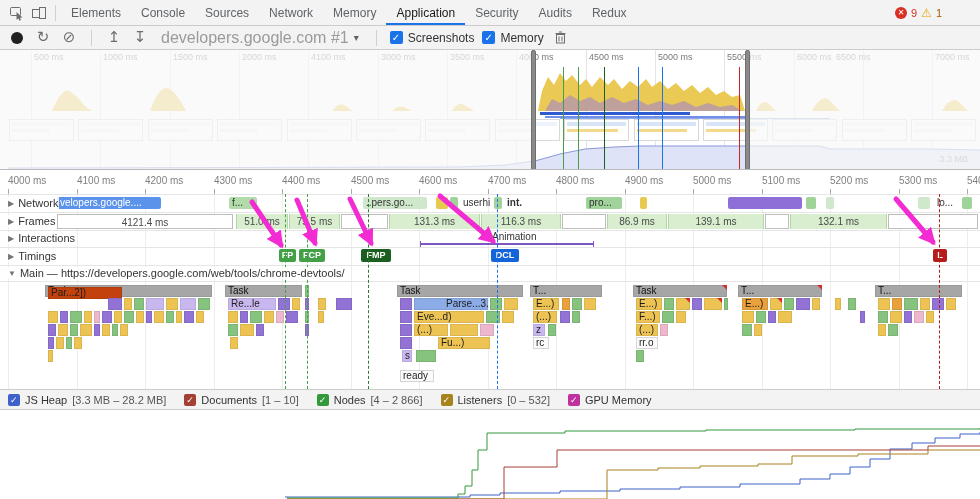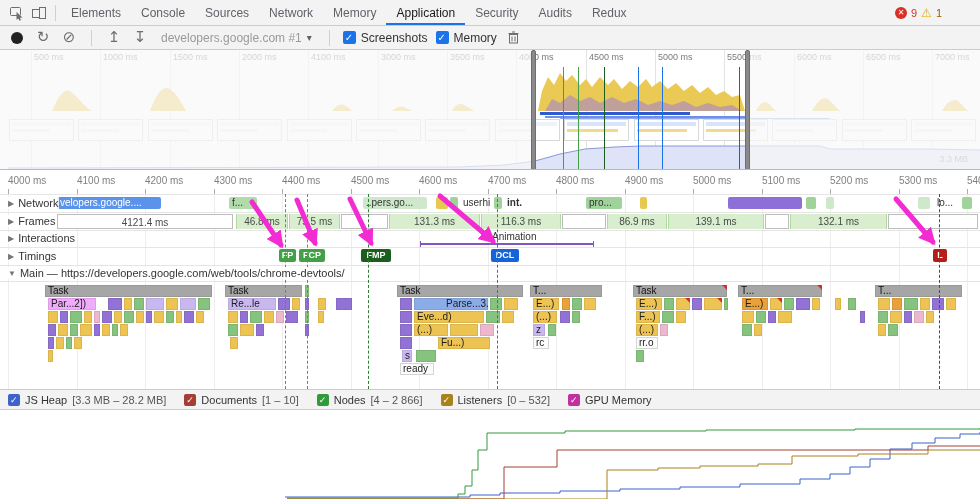--- a/index.html
+++ b/index.html
@@ -15,21 +15,21 @@
   .tb-right{margin-left:auto;display:flex;align-items:center;gap:4px;padding-right:38px}
   .errdot{width:12px;height:12px;border-radius:50%;background:#d93025;color:#fff;font-size:8px;display:flex;align-items:center;justify-content:center}
   .errcount{color:#d93025;font-size:11px}
   .warnicon{color:#e8a400;font-size:12px;font-family:"DejaVu Sans",sans-serif;line-height:1}
   .warncount{color:#a25b00;font-size:11px}
   
   .toolbar{height:24px;background:#f3f3f3;border-bottom:1px solid #ccc;display:flex;align-items:center;gap:8px;padding:0 8px}
   .icobtn{border:none;background:none;display:flex;align-items:center;justify-content:center;width:18px;height:18px;color:#6e6e6e;font-size:15px;font-family:"DejaVu Sans",sans-serif;cursor:pointer;line-height:1}
   .rec{width:12px;height:12px;border-radius:50%;background:#212121;display:block}
   .select{display:flex;align-items:center;gap:5px;padding:0 4px;cursor:pointer}
-  .muted{color:#9a9a9a;font-size:12px}
+  .muted{color:#9a9a9a;font-size:16px}
   .caret{color:#616161;font-size:10px}
   .cb{display:flex;align-items:center;gap:5px;font-size:12px;color:#333;cursor:pointer}
   .box{width:13px;height:13px;background:#1a73e8;border-radius:2px;position:relative}
   .box::after{content:"✓";position:absolute;left:2px;top:0;color:#fff;font-size:10px;line-height:13px}
   
   .overview{position:relative;height:120px;border-bottom:1px solid #b9b9b9;background:#fff;overflow:hidden}
   .ov-grid{position:absolute;top:0;width:1px;height:120px;background:#e4e4e4;z-index:0}
   .ov-lab{position:absolute;top:2px;font-size:9px;color:#7a7a7a;z-index:1;white-space:nowrap}
   .ov-cpu{position:absolute;left:0;top:17px;z-index:1}
   .ov-film{position:absolute;left:0;top:69px;height:22px;width:980px;z-index:1}
@@ -159,21 +159,21 @@
         <div class="ov-lab" style="left: 173px;">1500 ms</div>
         <div class="ov-lab" style="left: 242px;">2000 ms</div>
         <div class="ov-lab" style="left: 311px;">4100 ms</div>
         <div class="ov-lab" style="left: 381px;">3000 ms</div>
         <div class="ov-lab" style="left: 450px;">3500 ms</div>
         <div class="ov-lab" style="left: 519px;">4000 ms</div>
         <div class="ov-lab" style="left: 589px;">4500 ms</div>
         <div class="ov-lab" style="left: 658px;">5000 ms</div>
         <div class="ov-lab" style="left: 727px;">5500 ms</div>
         <div class="ov-lab" style="left: 797px;">6000 ms</div>
-        <div class="ov-lab" style="left: 866px;">6500 ms</div>
+        <div class="ov-lab" style="left: 836px;">6500 ms</div>
         <div class="ov-lab" style="left: 935px;">7000 ms</div>
       </div>
     <svg class="ov-cpu" width="980" height="52" viewBox="0 0 980 52">
       <path fill="#e9c64b" opacity="0.9" d="M52,44 Q62,20 70,24 Q78,30 84,38 Q88,42 92,44 Z"></path>
       <path fill="#e9c64b" opacity="0.9" d="M150,44 Q160,16 170,22 Q178,28 186,44 Z"></path>
       <path fill="#e9c64b" opacity="0.9" d="M332,44 Q338,36 344,38 Q348,40 352,44 Z"></path>
       <path fill="#e9c64b" opacity="0.9" d="M392,44 Q398,38 404,40 Q408,42 412,44 Z"></path>
       <path fill="#e9c64b" opacity="0.9" d="M452,44 Q458,34 464,38 Q470,41 474,44 Z"></path>
       <path fill="#e9c64b" opacity="0.95" d="M538,44 L542,24 L548,10 L554,18 L560,6 L566,14 L572,8 L580,18 L586,12 L592,20 L600,10 L608,18 L614,12 L622,22 L630,14 L638,20 L646,12 L652,20 L660,14 L668,22 L676,16 L684,24 L692,18 L700,26 L708,20 L716,28 L724,24 L732,30 L740,28 L745,44 Z"></path>
       <path fill="#9b7dd6" opacity="0.55" d="M545,44 L552,32 L560,36 L570,28 L580,34 L590,30 L600,36 L612,30 L624,36 L636,32 L648,38 L660,34 L672,38 L684,34 L696,40 L708,36 L720,40 L732,38 L742,44 Z"></path>
@@ -266,21 +266,21 @@
         <div class="nbar" style="left: 640px; width: 7px; background: rgb(232, 201, 79);"></div>
         <div class="nbar" style="left: 728px; width: 74px; background: rgb(142, 111, 216);"></div>
         <div class="nbar" style="left: 806px; width: 10px; background: rgb(159, 211, 154);"></div>
         <div class="nbar" style="left: 826px; width: 8px; background: rgb(207, 232, 203);"></div>
         <div class="nbar" style="left: 918px; width: 12px; background: rgb(207, 232, 203);"></div>
         <div class="nbar txt" style="left: 934px; width: 24px; color: rgb(51, 51, 51);">lo...</div>
         <div class="nbar" style="left: 962px; width: 10px; background: rgb(159, 211, 154);"></div>
       </div>
     <div class="lane" style="top:44px;height:16px">
         <div class="fbar white" style="left: 57px; width: 176px;">4121.4 ms</div>
-        <div class="fbar green" style="left: 236px; width: 52px;">46.8 ms</div>
+        <div class="fbar green" style="left: 236px; width: 52px;">51.0 ms</div>
         <div class="fbar green" style="left: 289px; width: 51px;">75.5 ms</div>
         <div class="fbar white" style="left: 341px; width: 47px;"></div>
         <div class="fbar green" style="left: 389px; width: 91px;">131.3 ms</div>
         <div class="fbar green" style="left: 481px; width: 80px;">116.3 ms</div>
         <div class="fbar white" style="left: 562px; width: 44px;"></div>
         <div class="fbar green" style="left: 607px; width: 60px;">86.9 ms</div>
         <div class="fbar green" style="left: 668px; width: 96px;">139.1 ms</div>
         <div class="fbar white" style="left: 765px; width: 24px;"></div>
         <div class="fbar green" style="left: 790px; width: 97px;">132.1 ms</div>
         <div class="fbar white" style="left: 888px; width: 90px;"></div>
@@ -296,21 +296,21 @@
       </div>
     <div class="flame">
         <div class="blk task" style="left: 45px; width: 167px; top: 4px; background: rgb(166, 166, 166);">Task</div>
         <div class="blk task" style="left: 225px; width: 77px; top: 4px; background: rgb(166, 166, 166);">Task</div>
         <div class="blk grn" style="left: 305px; width: 4px; top: 4px; background: rgb(134, 195, 127);"></div>
         <div class="blk task" style="left: 397px; width: 126px; top: 4px; background: rgb(166, 166, 166);">Task</div>
         <div class="blk task" style="left: 530px; width: 72px; top: 4px; background: rgb(166, 166, 166);">T...</div>
         <div class="blk task" style="left: 633px; width: 94px; top: 4px; background: rgb(166, 166, 166);">Task<span class="flagmark"></span></div>
         <div class="blk task" style="left: 738px; width: 84px; top: 4px; background: rgb(166, 166, 166);">T...<span class="flagmark"></span></div>
         <div class="blk task" style="left: 875px; width: 87px; top: 4px; background: rgb(166, 166, 166);">T...</div>
-        <div class="blk lav" style="left: 48px; width: 48px; top: 17px; background: #f0abfc;">Par...2])</div>
+        <div class="blk lav" style="left: 48px; width: 74px; top: 6px; background: #c2410c;">Par...2])</div>
         <div class="blk pur" style="left: 108px; width: 14px; top: 17px; background: rgb(146, 114, 212);"></div>
         <div class="blk yel" style="left: 124px; width: 8px; top: 17px; background: rgb(237, 196, 83);"></div>
         <div class="blk grn" style="left: 134px; width: 10px; top: 17px; background: rgb(134, 195, 127);"></div>
         <div class="blk lav" style="left: 146px; width: 18px; top: 17px; background: rgb(201, 184, 240);"></div>
         <div class="blk yel" style="left: 166px; width: 12px; top: 17px; background: rgb(237, 196, 83);"></div>
         <div class="blk lav" style="left: 180px; width: 16px; top: 17px; background: rgb(201, 184, 240);"></div>
         <div class="blk grn" style="left: 198px; width: 12px; top: 17px; background: rgb(134, 195, 127);"></div>
         <div class="blk lav" style="left: 228px; width: 48px; top: 17px; background: rgb(201, 184, 240);">Re...le</div>
         <div class="blk pur" style="left: 278px; width: 12px; top: 17px; background: rgb(146, 114, 212);"></div>
         <div class="blk yel" style="left: 292px; width: 8px; top: 17px; background: rgb(237, 196, 83);"></div>
@@ -423,21 +423,21 @@
         <div class="blk yel" style="left: 74px; width: 8px; top: 56px; background: rgb(237, 196, 83);"></div>
         <div class="blk yel" style="left: 230px; width: 8px; top: 56px; background: rgb(237, 196, 83);"></div>
         <div class="blk pur" style="left: 400px; width: 12px; top: 56px; background: rgb(146, 114, 212);"></div>
         <div class="blk yel" style="left: 438px; width: 52px; top: 56px; background: rgb(237, 196, 83);">Fu...)</div>
         <div class="blk wht" style="left: 533px; width: 16px; top: 56px; background: rgb(251, 251, 251);">rc</div>
         <div class="blk wht" style="left: 636px; width: 22px; top: 56px; background: rgb(251, 251, 251);">rr.o</div>
         <div class="blk yel" style="left: 48px; width: 5px; top: 69px; background: rgb(237, 196, 83);"></div>
         <div class="blk lav" style="left: 402px; width: 10px; top: 69px; background: rgb(201, 184, 240);">s</div>
         <div class="blk grn" style="left: 416px; width: 20px; top: 69px; background: rgb(134, 195, 127);"></div>
         <div class="blk grn" style="left: 636px; width: 8px; top: 69px; background: rgb(134, 195, 127);"></div>
-        <div class="blk wht" style="left: 400px; width: 34px; top: 82px; background: rgb(251, 251, 251);">ready</div>
+        <div class="blk wht" style="left: 400px; width: 34px; top: 89px; background: rgb(251, 251, 251);">ready</div>
       </div>
   <div class="grid" style="left: 8px;"></div>
       <div class="ruler-lab" style="left: 8px;">4000 ms</div>
       <div class="ruler-tick" style="left: 8px;"></div>
       <div class="grid" style="left: 77px;"></div>
       <div class="ruler-lab" style="left: 77px;">4100 ms</div>
       <div class="ruler-tick" style="left: 77px;"></div>
       <div class="grid" style="left: 145px;"></div>
       <div class="ruler-lab" style="left: 145px;">4200 ms</div>
       <div class="ruler-tick" style="left: 145px;"></div>

